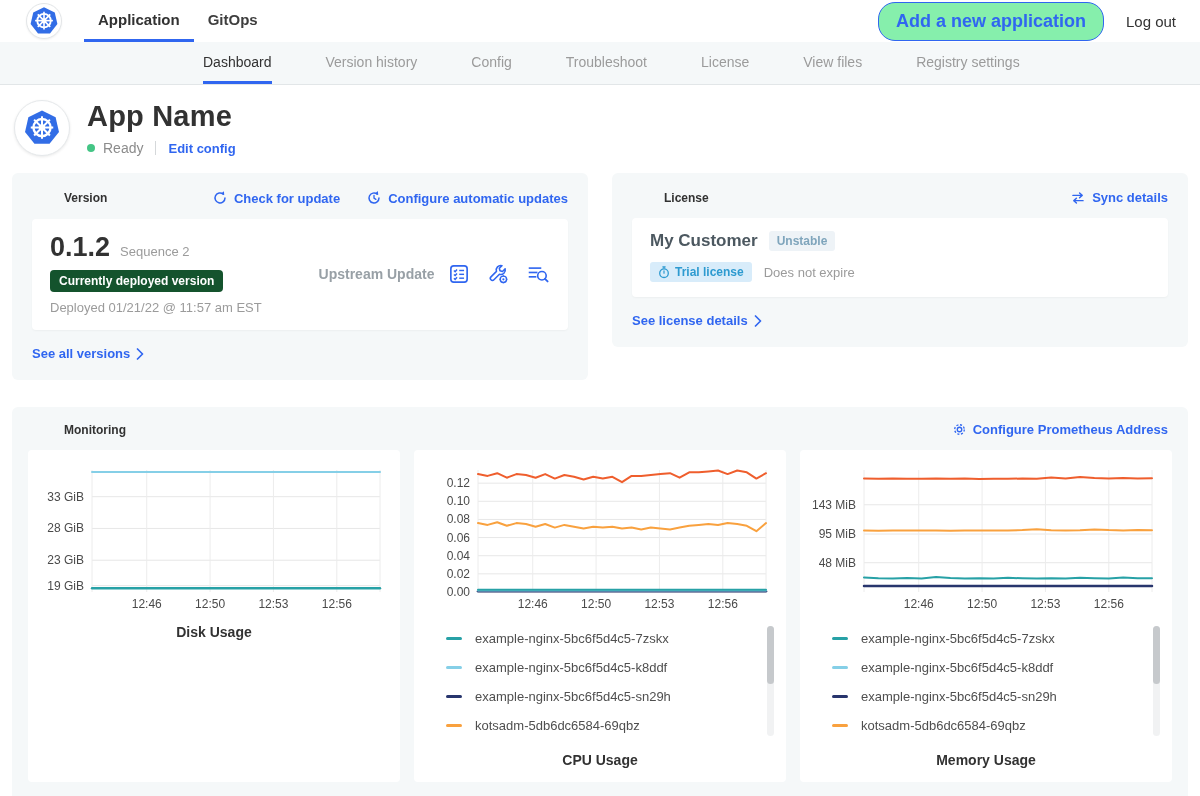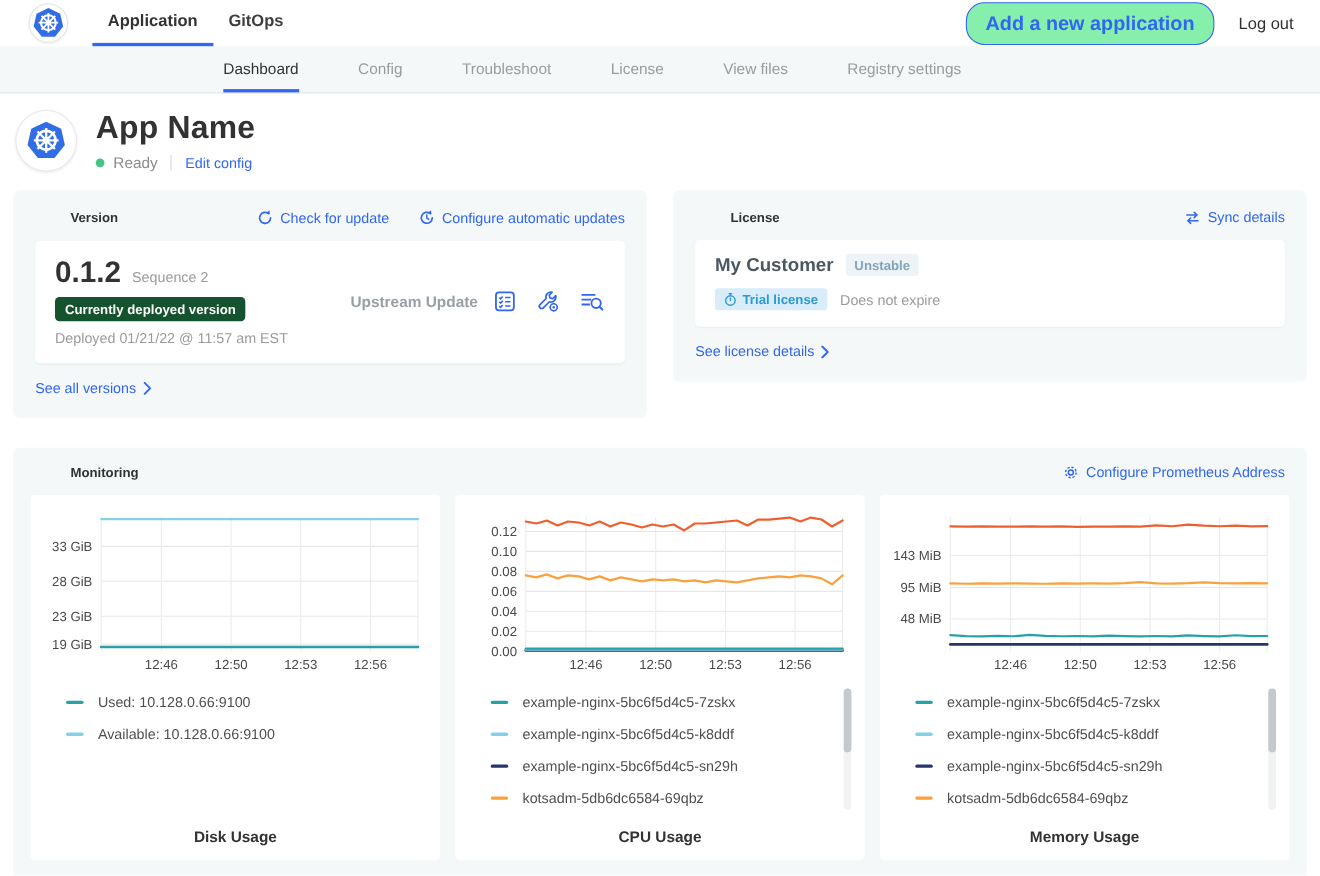--- a/index.html
+++ b/index.html
@@ -22,21 +22,21 @@
   .subnav-tab.active { color:#323232; font-weight:500; border-bottom-color:#3066f0; }
 
   
   .app-header { display:flex; align-items:center; padding:15px 28px 17px 14px; gap:17px; }
   .avatar { width:56px; height:56px; border-radius:50%; background:#fff; border:1px solid #e6e9eb; box-shadow:0 1px 3px rgba(0,0,0,.09); display:flex; align-items:center; justify-content:center; }
   .app-title { font-size:29px; font-weight:700; letter-spacing:.2px; }
   .status-row { display:flex; align-items:center; gap:8px; margin-top:7px; }
   .status-dot { width:8px; height:8px; border-radius:50%; background:#44c585; }
   .status-text { font-size:14px; color:#8c8c8c; }
   .v-divider { width:1px; height:14px; background:#d5d8da; margin:0 4px; }
-  .link { color:#3066f0; font-size:13px; font-weight:400; display:inline-flex; align-items:center; gap:6px; cursor:pointer; white-space:nowrap; }
+  .link { color:#3066f0; font-size:13px; font-weight:700; display:inline-flex; align-items:center; gap:6px; cursor:pointer; white-space:nowrap; }
 
   
   .cards-row { display:flex; gap:24px; align-items:flex-start; padding:0 12px; }
   .panel { background:#f5f8f9; border-radius:6px; padding:17px 20px 18px; flex:1; }
   .panel-header { display:flex; align-items:center; justify-content:space-between; }
   .panel-title { font-size:12px; font-weight:700;margin-left:32px; }
   .panel-links { display:flex; gap:26px; }
   .inner-card { background:#fff; border-radius:4px; margin-top:13px; padding:13px 18px 15px; box-shadow:0 1px 2px rgba(0,0,0,.04); }
   .version-inner { display:flex; align-items:center; }
   .version-left { width:255px; }
@@ -97,20 +97,21 @@
     <div class="topnav-tab secondary">GitOps</div>
   </nav>
   <div class="topnav-right">
     <button class="add-app-btn">Add a new application</button>
     <span class="logout">Log out</span>
   </div>
 </header>
 
 <nav class="subnav">
   <div class="subnav-tab active">Dashboard</div>
+  <div class="subnav-tab">Version history</div>
   <div class="subnav-tab">Config</div>
   <div class="subnav-tab">Troubleshoot</div>
   <div class="subnav-tab">License</div>
   <div class="subnav-tab">View files</div>
   <div class="subnav-tab">Registry settings</div>
 </nav>
 
 <section class="app-header">
   <div class="avatar">
     <svg width="38" height="38" viewBox="0 0 24 24">
@@ -295,30 +296,20 @@
           <text x="108.72" y="146" text-anchor="middle" fill="#4a4a4a" font-size="12" font-family="Liberation Sans, sans-serif">12:46</text>
           <line x1="172.07999999999998" x2="172.07999999999998" y1="8" y2="130" stroke="#ececec"></line>
           <text x="172.07999999999998" y="146" text-anchor="middle" fill="#4a4a4a" font-size="12" font-family="Liberation Sans, sans-serif">12:50</text>
           <line x1="235.44" x2="235.44" y1="8" y2="130" stroke="#ececec"></line>
           <text x="235.44" y="146" text-anchor="middle" fill="#4a4a4a" font-size="12" font-family="Liberation Sans, sans-serif">12:53</text>
           <line x1="298.79999999999995" x2="298.79999999999995" y1="8" y2="130" stroke="#ececec"></line>
           <text x="298.79999999999995" y="146" text-anchor="middle" fill="#4a4a4a" font-size="12" font-family="Liberation Sans, sans-serif">12:56</text>
           <polyline points="54.0,9.9 342.0,9.9" fill="none" stroke="#85cfe7" stroke-width="2" stroke-linejoin="round" stroke-linecap="round"></polyline>
           <polyline points="54.0,126.2 342.0,126.2" fill="none" stroke="#27a1a6" stroke-width="2.4" stroke-linejoin="round" stroke-linecap="round"></polyline>
         </svg>
-      <div class="legend">
-        <div class="legend-item">
-          <span class="swatch" style="background-color: rgb(39, 161, 166);"></span>
-          <span class="legend-label">Used: 10.128.0.66:9100</span>
-        </div>
-        <div class="legend-item">
-          <span class="swatch" style="background-color: rgb(133, 207, 231);"></span>
-          <span class="legend-label">Available: 10.128.0.66:9100</span>
-        </div>
-      </div>
       <div class="chart-title">Disk Usage</div>
     </div>
 
     <div class="chart-card">
       <svg class="chart" width="352" height="152">
           <line x1="54" x2="342" y1="130" y2="130" stroke="#e7e7e7" stroke-width="1"></line>
           <text x="46" y="134" text-anchor="end" fill="#4a4a4a" font-size="12" font-family="Liberation Sans, sans-serif">0.00</text>
           <line x1="54" x2="342" y1="111.85873605947955" y2="111.85873605947955" stroke="#e7e7e7" stroke-width="1"></line>
           <text x="46" y="115.85873605947955" text-anchor="end" fill="#4a4a4a" font-size="12" font-family="Liberation Sans, sans-serif">0.02</text>
           <line x1="54" x2="342" y1="93.71747211895911" y2="93.71747211895911" stroke="#e7e7e7" stroke-width="1"></line>

